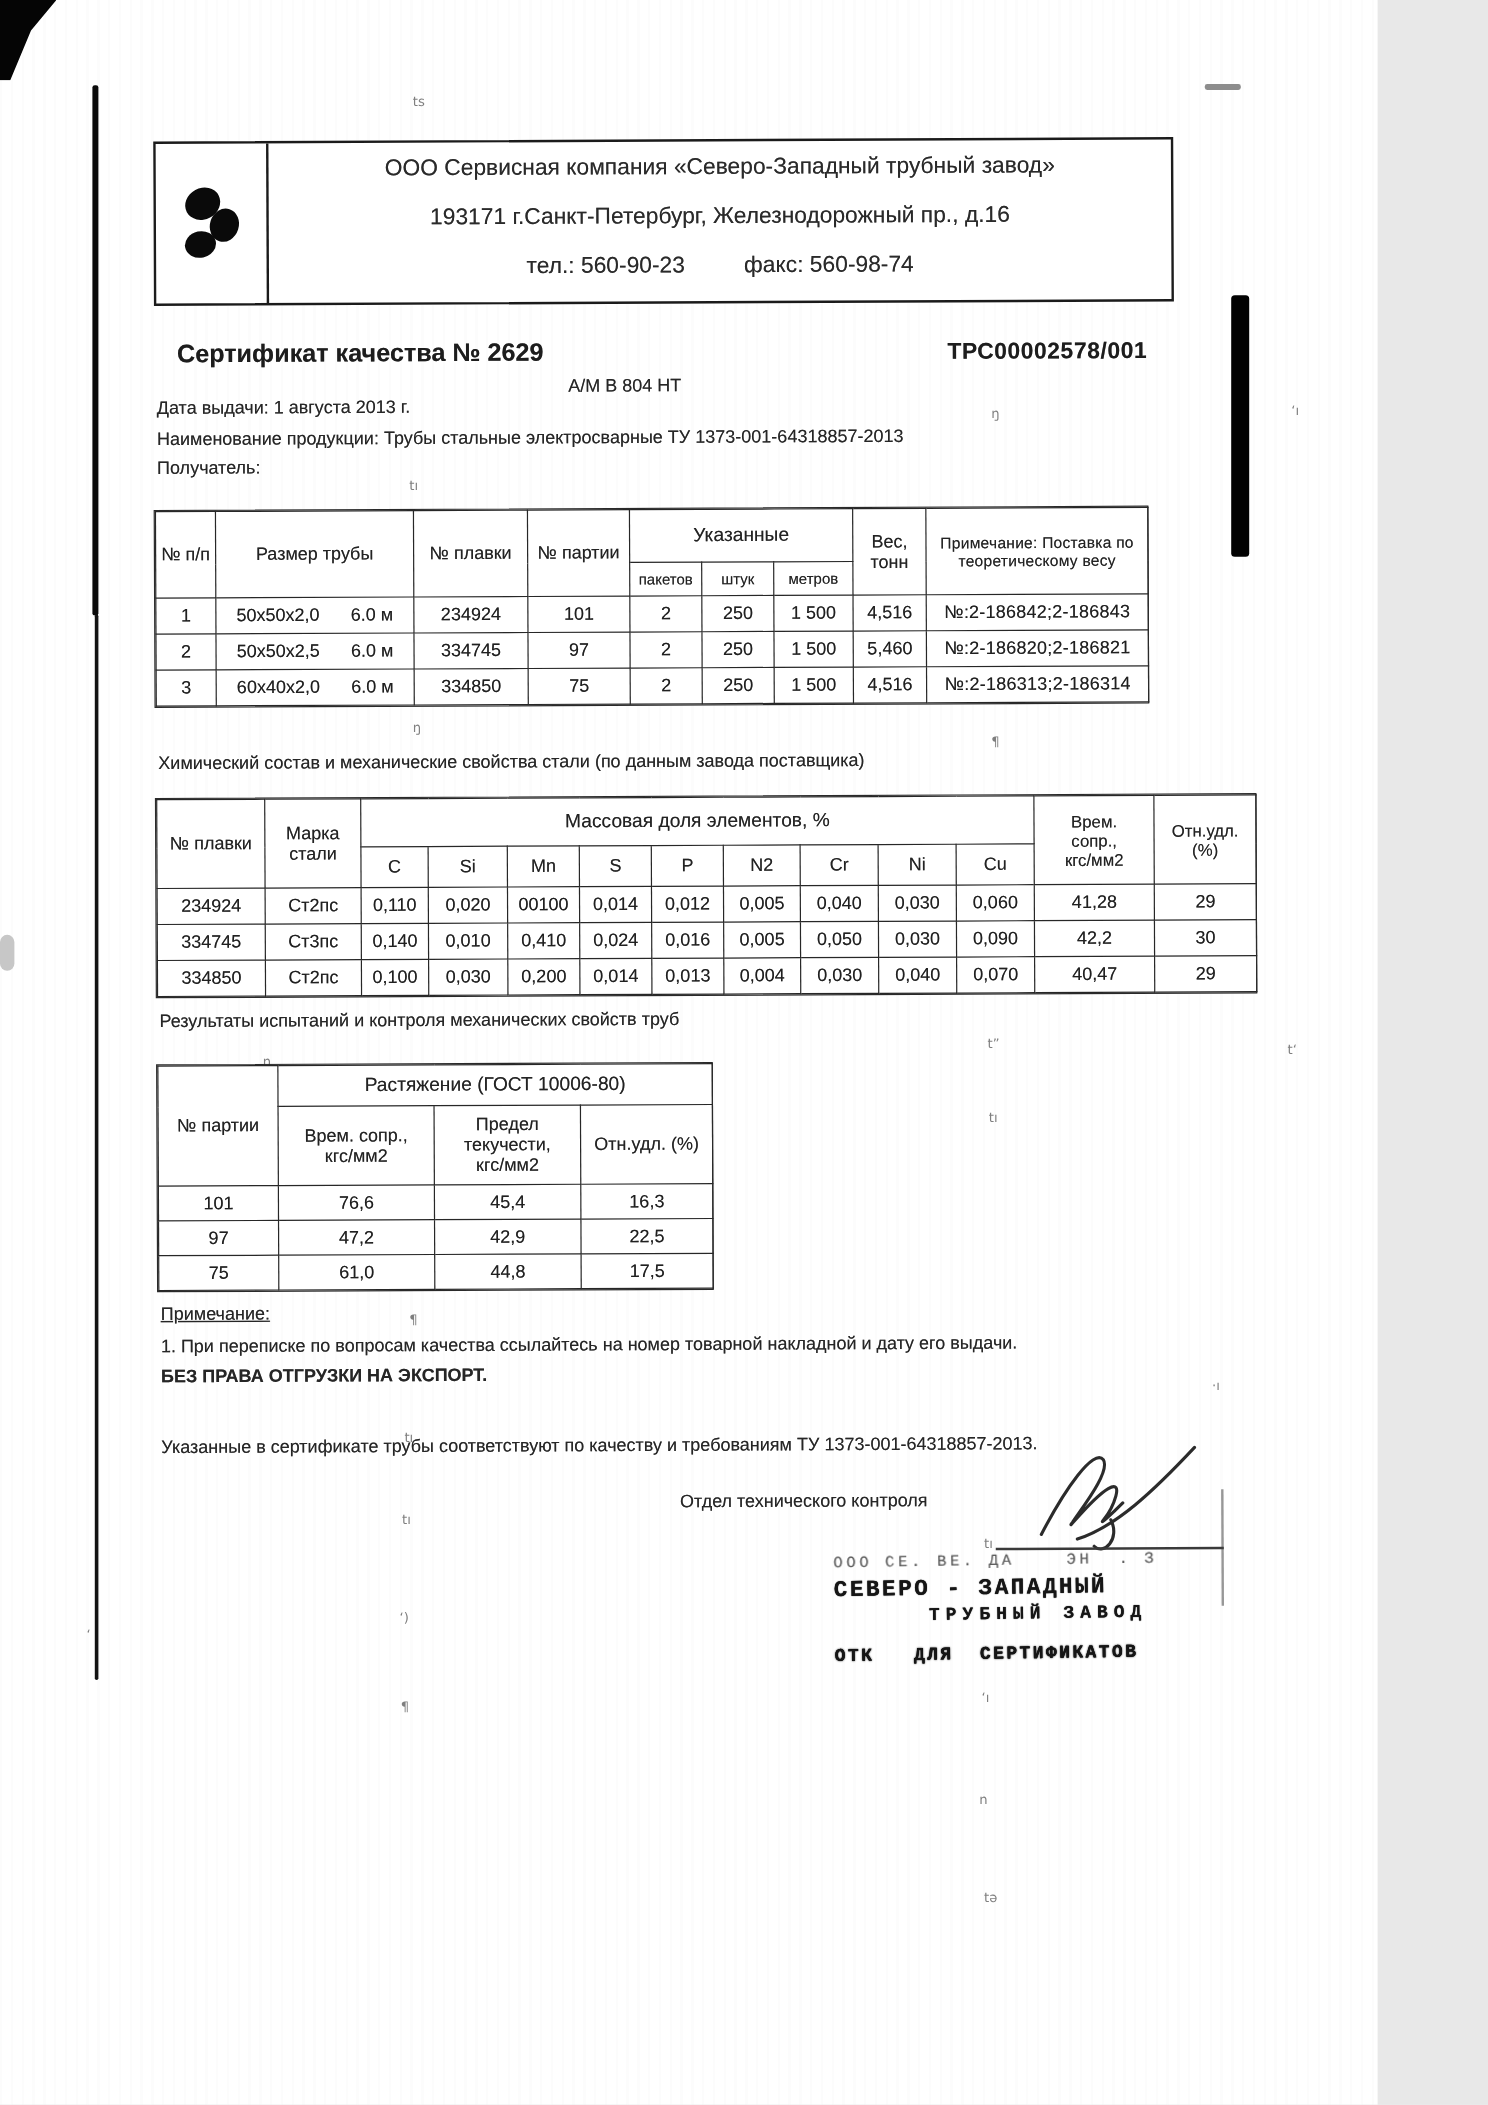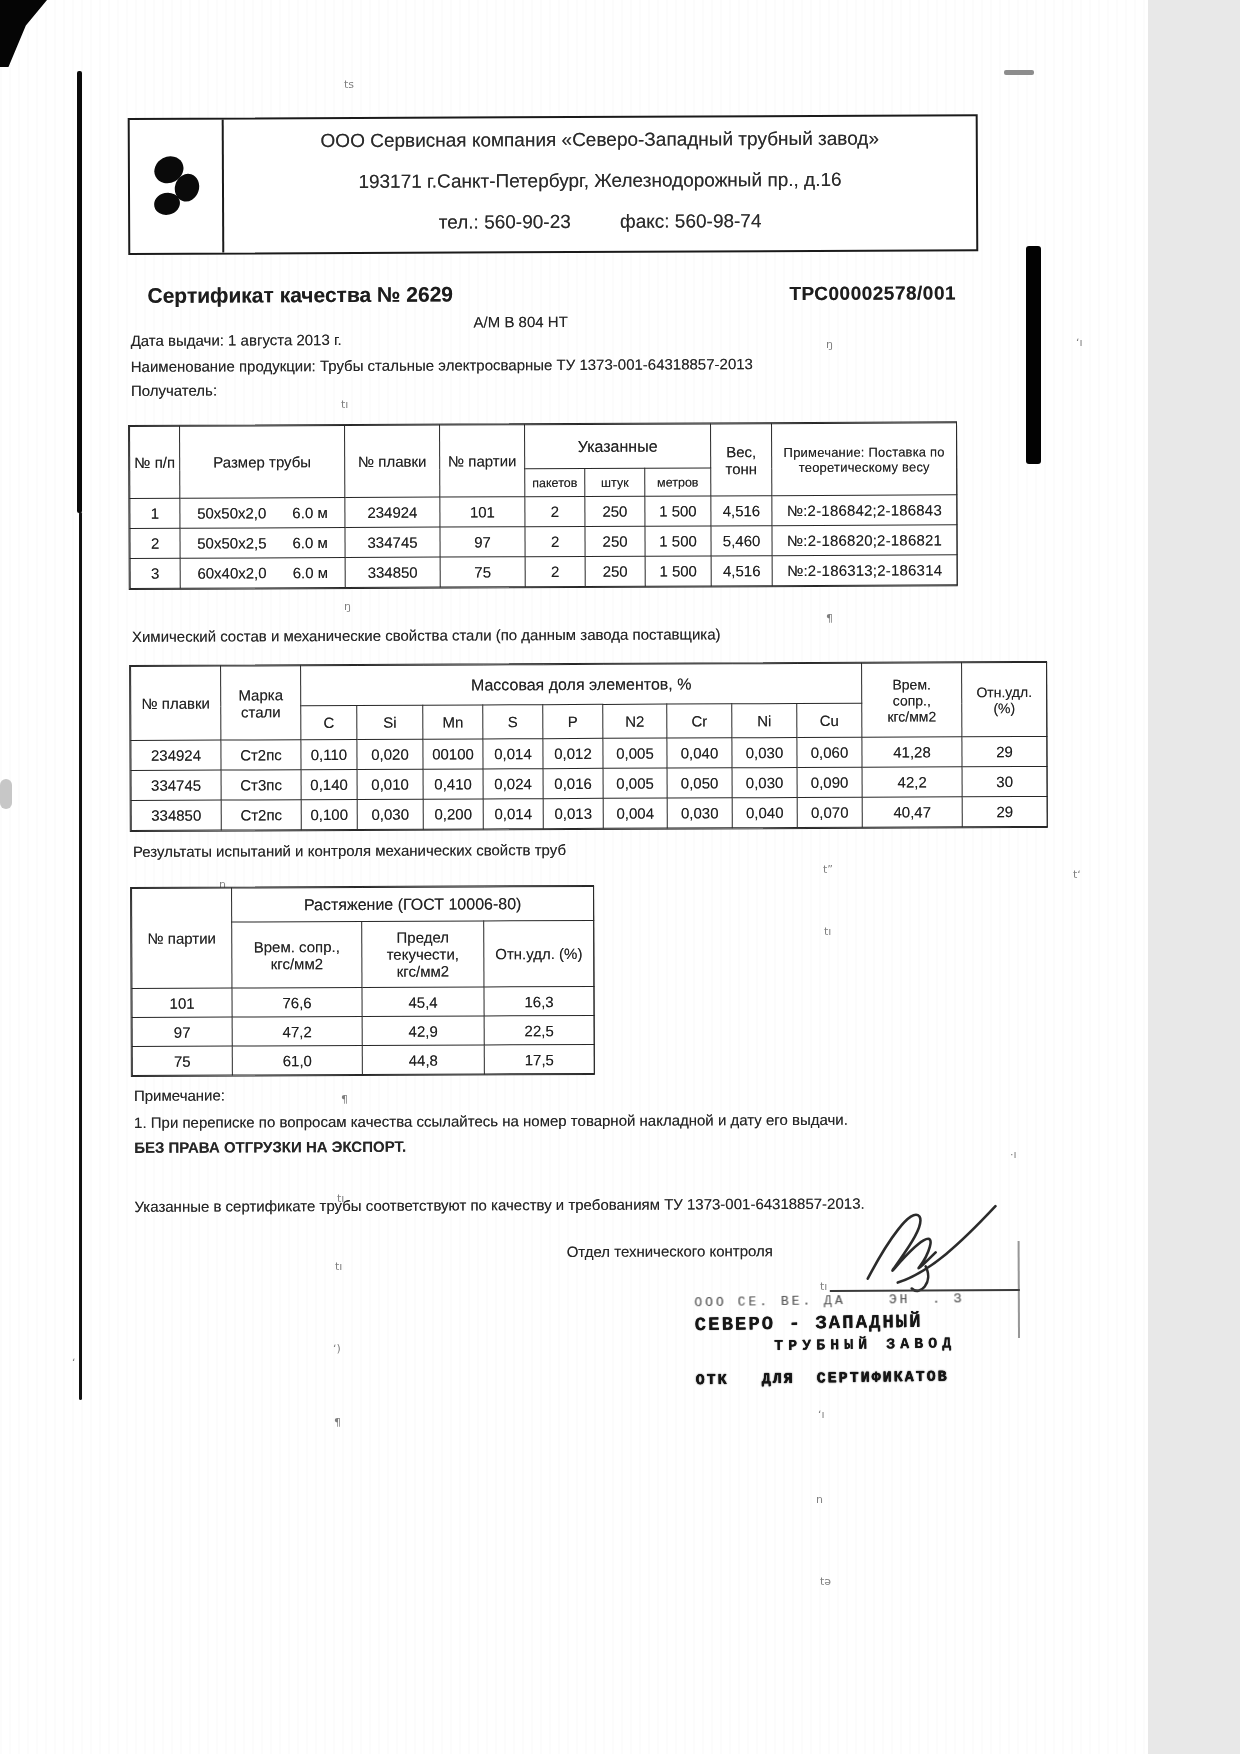--- a/index.html
+++ b/index.html
@@ -321,21 +321,21 @@
         <tr style="height:29px;">
           <td>75</td>
           <td>61,0</td>
           <td>44,8</td>
           <td>17,5</td>
         </tr>
       </tbody>
         </table>
     </div>
 
-    <div class="abs txt" style="left:133px;top:1085px;">Примечание:</div>
+    <div class="abs txt" style="left:133px;top:1085px;text-decoration:underline;">Примечание:</div>
     <div class="abs txt" style="left:133px;top:1112px;">1. При переписке по вопросам качества ссылайтесь на номер товарной накладной и дату его выдачи.</div>
     <div class="abs txt bold" style="left:133px;top:1137px;">БЕЗ ПРАВА ОТГРУЗКИ НА ЭКСПОРТ.</div>
     <div class="abs txt" style="left:133px;top:1196px;">Указанные в сертификате трубы соответствуют по качеству и требованиям ТУ 1373-001-64318857-2013.</div>
     <div class="abs txt" style="left:565px;top:1243px;">Отдел технического контроля</div>
 
     <svg class="abs" style="left:852px;top:1188px;" width="175" height="112" viewBox="0 0 175 112">
       <g fill="none" stroke="#1a1a1a" stroke-width="2.6" stroke-linecap="round" opacity="0.92">
         <path d="M14,92 C34,54 58,20 66,30 C72,40 48,70 40,82 C33,92 56,62 70,54 C84,46 74,70 66,80 C61,86 74,74 82,66"></path>
         <path d="M44,96 C76,86 108,56 142,20"></path>
         <path d="M72,80 C80,96 66,110 58,102"></path>

